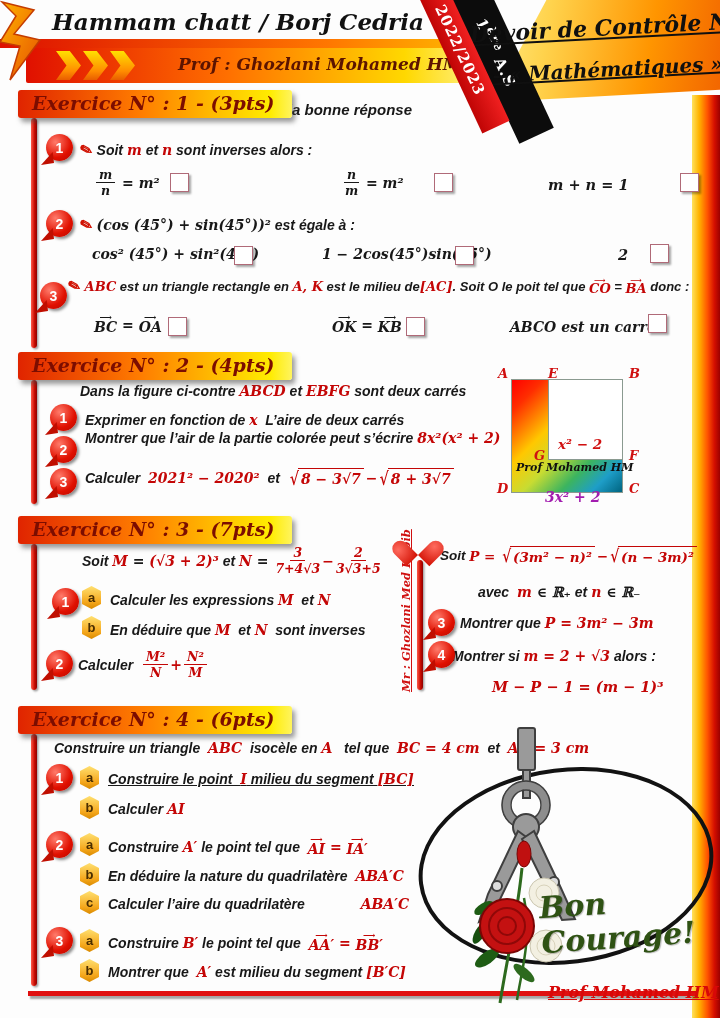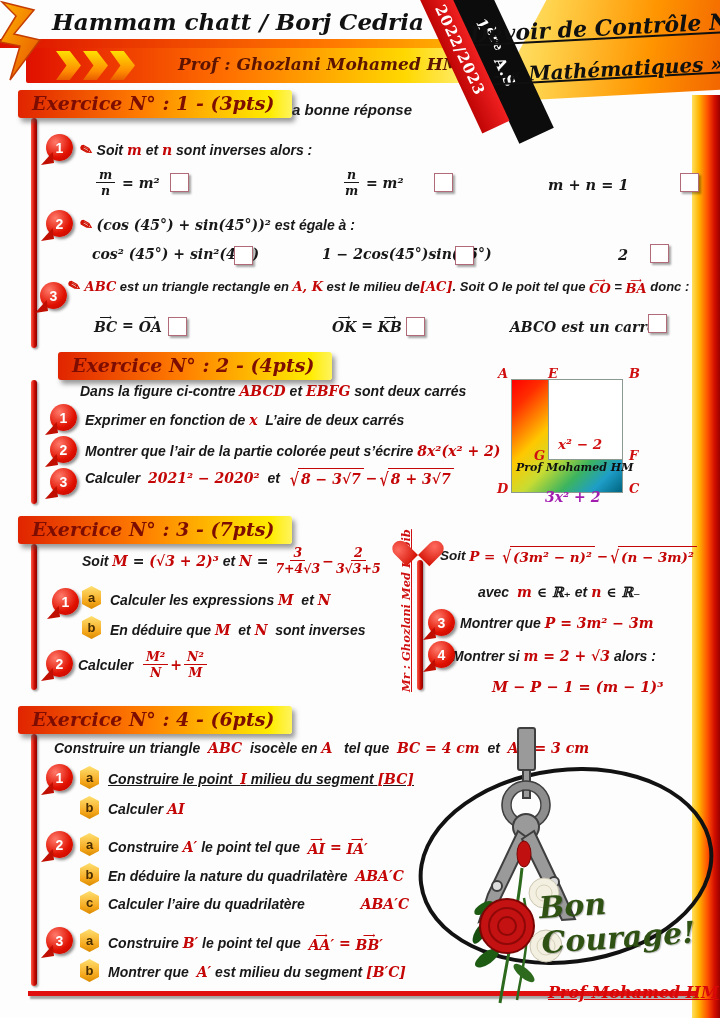--- a/index.html
+++ b/index.html
@@ -12,21 +12,21 @@
   .mt{font-family:"DejaVu Serif",serif;}
   .r{color:#c40606;}
   .dk{color:#a80000;}
   .pen{color:#d01000;font-style:normal;font-size:15px;transform:rotate(-15deg);margin-right:4px;}
   
   .frac{display:inline-flex;flex-direction:column;align-items:center;line-height:1.05;
         font-size:12.5px;margin:0 2px;}
   .frac>span:first-child{border-bottom:1.5px solid currentColor;padding:0 3px 1px;}
   .frac>span:last-child{padding-top:1px;}
   
-  .sqrt{display:inline-flex;align-items:flex-end;margin:0 2px;}
+  .sqrt{display:inline-flex;align-items:center;margin:0 2px;}
   .sqrt::before{content:"√";font-weight:bold;transform:scaleY(1.3);margin-right:-1px;}
   .sqrt>span{border-top:1.7px solid currentColor;padding:2px 3px 0;}
   
   .vec{position:relative;display:inline-block;margin-top:5px;}
   .vec::before{content:"⟶";position:absolute;left:50%;top:-0.80em;transform:translateX(-50%);
                font-size:0.62em;}
   
   .chk{position:absolute;width:17px;height:17px;background:#fff;border:1.6px solid #b06a78;
        box-shadow:1.5px 1.5px 2px rgba(0,0,0,.35);}
   
@@ -219,21 +219,21 @@
     <span class="vec">OK</span>
     <span> = </span>
     <span class="vec">KB</span>
   </div>
   <div class="chk" style="left:406px;top:317px;"></div>
   <div class="ln mt" style="left:510px;top:319px;font-size:14px;">
     <span>ABCO est un carrée</span>
   </div>
   <div class="chk" style="left:648px;top:314px;"></div>
 
-  <div class="exb" style="left:18px;top:352px;margin-left:40px;">
+  <div class="exb" style="left:18px;top:352px;">
     <span>Exercice N° : 2 - (4pts)</span>
   </div>
   <div class="pole" style="left:31px;top:380px;height:124px;"></div>
 
   <div class="ln" style="left:80px;top:383px;font-size:14px;">
     <span>Dans la figure ci-contre </span>
     <span class="mt r">ABCD</span>
     <span> et </span>
     <span class="mt r">EBFG</span>
     <span> sont deux carrés</span>
@@ -242,21 +242,21 @@
     <span>1</span>
     </div>
   <div class="ln" style="left:85px;top:412px;font-size:14px;">
     <span>Exprimer en fonction de </span>
     <span class="mt r">x</span>
     <span>  L’aire de deux carrés</span>
   </div>
   <div class="bub" style="left:50px;top:436px;">
     <span>2</span>
     </div>
-  <div class="ln" style="left:85px;top:443px;font-size:14px;">
+  <div class="ln" style="left:85px;top:430px;font-size:14px;">
     <span>Montrer que l’air de la partie colorée peut s’écrire </span>
     <span class="mt r">8x²(x² + 2)</span>
   </div>
   <div class="bub" style="left:50px;top:468px;">
     <span>3</span>
     </div>
   <div class="ln" style="left:85px;top:468px;font-size:14px;">
     <span>Calculer  </span>
     <span class="mt r">2021² − 2020²</span>
     <span>  et  </span>

